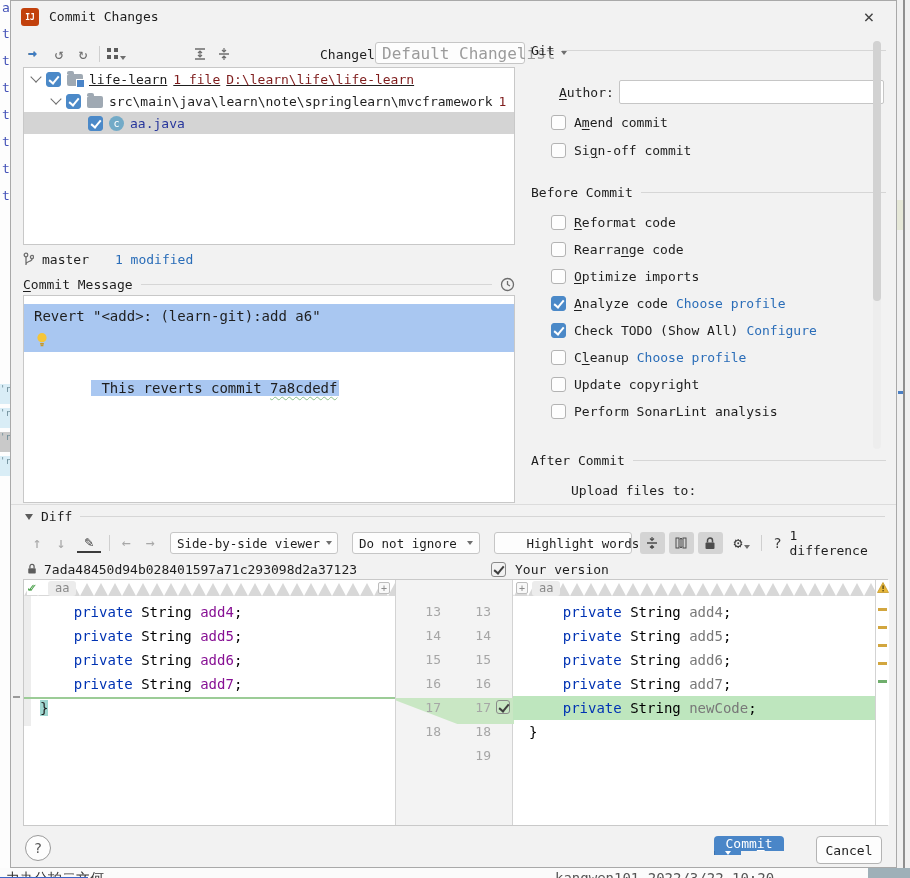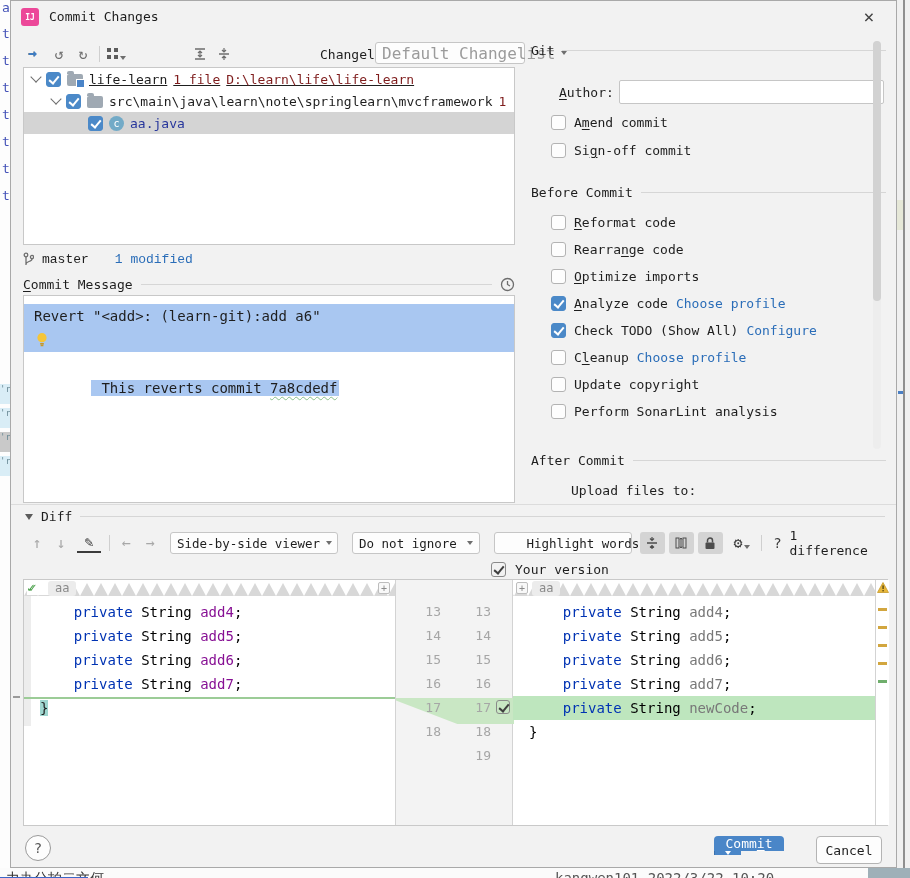--- a/index.html
+++ b/index.html
@@ -15,21 +15,21 @@
   .bg-right .mark-y{position:absolute;left:0;top:200px;width:6px;height:30px;background:#e6e8d8;}
   .bg-right .mark-b{position:absolute;left:1px;top:391px;width:5px;height:3px;background:#4a7fc4;}
   .bg-bottom{position:absolute;left:0;top:868px;width:910px;height:10px;background:#fbfbfb;overflow:hidden;}
   .bg-bottom .txt-l{position:absolute;left:6px;top:0;height:22px;line-height:20px;font-size:14px;color:#333;}
   .bg-bottom .txt-r{position:absolute;left:555px;top:0;height:22px;line-height:20px;font-size:14px;color:#555;}
   .bg-bottom .blue-ln{position:absolute;left:0;top:9px;width:88px;height:1px;background:#3b66c8;}
   .bg-bottom .gray-blk{position:absolute;left:868px;top:0;width:42px;height:10px;background:#9fb0b8;}
   
   .dialog{position:absolute;left:10px;top:0;width:887px;height:868px;background:#f2f2f2;border:1px solid #a9a9a9;box-sizing:border-box;}
   .titlebar{position:absolute;left:0;top:0;width:100%;height:32px;}
-  .app-icon{position:absolute;left:10px;top:7px;width:18px;height:18px;background:#ec4899;color:#fff;border-radius:3px;font-size:8px;font-weight:bold;display:flex;align-items:center;justify-content:center;}
+  .app-icon{position:absolute;left:10px;top:7px;width:18px;height:18px;background:#c2410c;color:#fff;border-radius:3px;font-size:8px;font-weight:bold;display:flex;align-items:center;justify-content:center;}
   .win-title{position:absolute;left:38px;top:8px;font-size:13px;color:#1e1e1e;}
   .win-close{position:absolute;left:848px;top:5px;font-size:18px;color:#444;cursor:default;width:20px;text-align:center;}
   
   .vcs-toolbar{position:absolute;left:12px;top:40px;width:492px;height:26px;display:flex;align-items:center;}
   .tb-ic{width:24px;height:22px;display:flex;align-items:center;justify-content:center;color:#6e6e6e;font-size:15px;flex:none;}
   .tb-sep{width:1px;height:16px;background:#cfcfcf;margin:0 4px;flex:none;}
   .grid-ic{position:relative;width:12px;height:12px;}
   .grid-ic i{position:absolute;width:4px;height:4px;background:#5c5c5c;}
   .grid-ic i:nth-child(1){left:0;top:0}.grid-ic i:nth-child(2){left:7px;top:0}
   .grid-ic i:nth-child(3){left:0;top:7px}.grid-ic i:nth-child(4){left:7px;top:7px}
@@ -48,21 +48,21 @@
   .cb.on::after{content:"";position:absolute;left:4px;top:1px;width:4px;height:8px;border:solid #fff;border-width:0 2px 2px 0;transform:rotate(40deg);}
   .cb.dark-style{background:transparent;border-color:#8a8a8a;}
   .cb.dark-style::after{content:"";position:absolute;left:4px;top:1px;width:4px;height:8px;border:solid #3f3f3f;border-width:0 2px 2px 0;transform:rotate(40deg);}
   .folder{width:16px;height:12px;background:#9fa9b3;border-radius:2px;position:relative;flex:none;margin-top:2px;}
   .folder::before{content:"";position:absolute;left:0;top:-3px;width:7px;height:3px;background:#9fa9b3;border-radius:2px 2px 0 0;}
   .folder.module::after{content:"";position:absolute;right:-2px;bottom:-2px;width:7px;height:7px;background:#4a84c8;border:1px solid #fff;}
   .class-ic{width:15px;height:15px;border-radius:50%;background:#72aac7;color:#fff;font-size:10px;display:flex;align-items:center;justify-content:center;flex:none;}
   .dim{color:#7f1d1d;}
   .blue-file{color:#27369c;}
   
-  .branch-row{position:absolute;left:12px;top:248px;width:492px;height:20px;display:flex;align-items:center;gap:8px;font-family:Liberation Mono, monospace;}
+  .branch-row{position:absolute;left:12px;top:248px;width:492px;height:20px;display:flex;align-items:center;gap:8px;}
   .link{color:#2a6db8;}
   
   .sec-head{display:flex;align-items:center;gap:8px;white-space:nowrap;}
   .sec-head .ln{flex:1;height:1px;background:#d6d6d6;}
   
   .msg-head{position:absolute;left:12px;top:276px;width:492px;}
   .msg-box{position:absolute;left:12px;top:294px;width:492px;height:208px;background:#fff;border:1px solid #c8c8c8;box-sizing:border-box;font-size:14px;}
   .msg-line{position:absolute;left:0;width:100%;height:24px;line-height:24px;padding-left:10px;box-sizing:border-box;white-space:pre;}
   .msg-sel{background:#a9c7f1;}
   .sel-chip{background:#a9c7f1;padding-right:2px;}
@@ -375,20 +375,27 @@
       </span>
       <span class="dt-ic dark" style="width:30px;">
         <span>⚙</span>
           <span class="darr" style="margin:8px 0 0 1px;"></span>
       </span>
       <span class="tb-sep"></span>
       <span class="dt-ic dark" style="font-size:14px;">?</span>
       <span class="diff-count">1 difference</span>
     </div>
 
+    <div class="hash-row">
+      <svg width="10" height="12" viewBox="0 0 12 13">
+          <rect x="1.5" y="5.5" width="9" height="6.5" rx="1" fill="#5c5c5c"></rect>
+          <path d="M3.5 5.5 V3.5 a2.5 2.5 0 0 1 5 0 V5.5" fill="none" stroke="#5c5c5c" stroke-width="1.5"></path>
+        </svg>
+      <span>7ada48450d94b028401597a71c293098d2a37123</span>
+    </div>
     <div class="your-version">
       <span class="cb dark-style"></span>
       <span>Your version</span>
     </div>
 
     <div class="editors">
       <svg class="zz-strip" preserveAspectRatio="none">
         <defs>
             <pattern id="zz" width="14" height="16" patternUnits="userSpaceOnUse">
               <path d="M0 16 L7 3 L14 16 Z" fill="#d8d8d8"></path>

